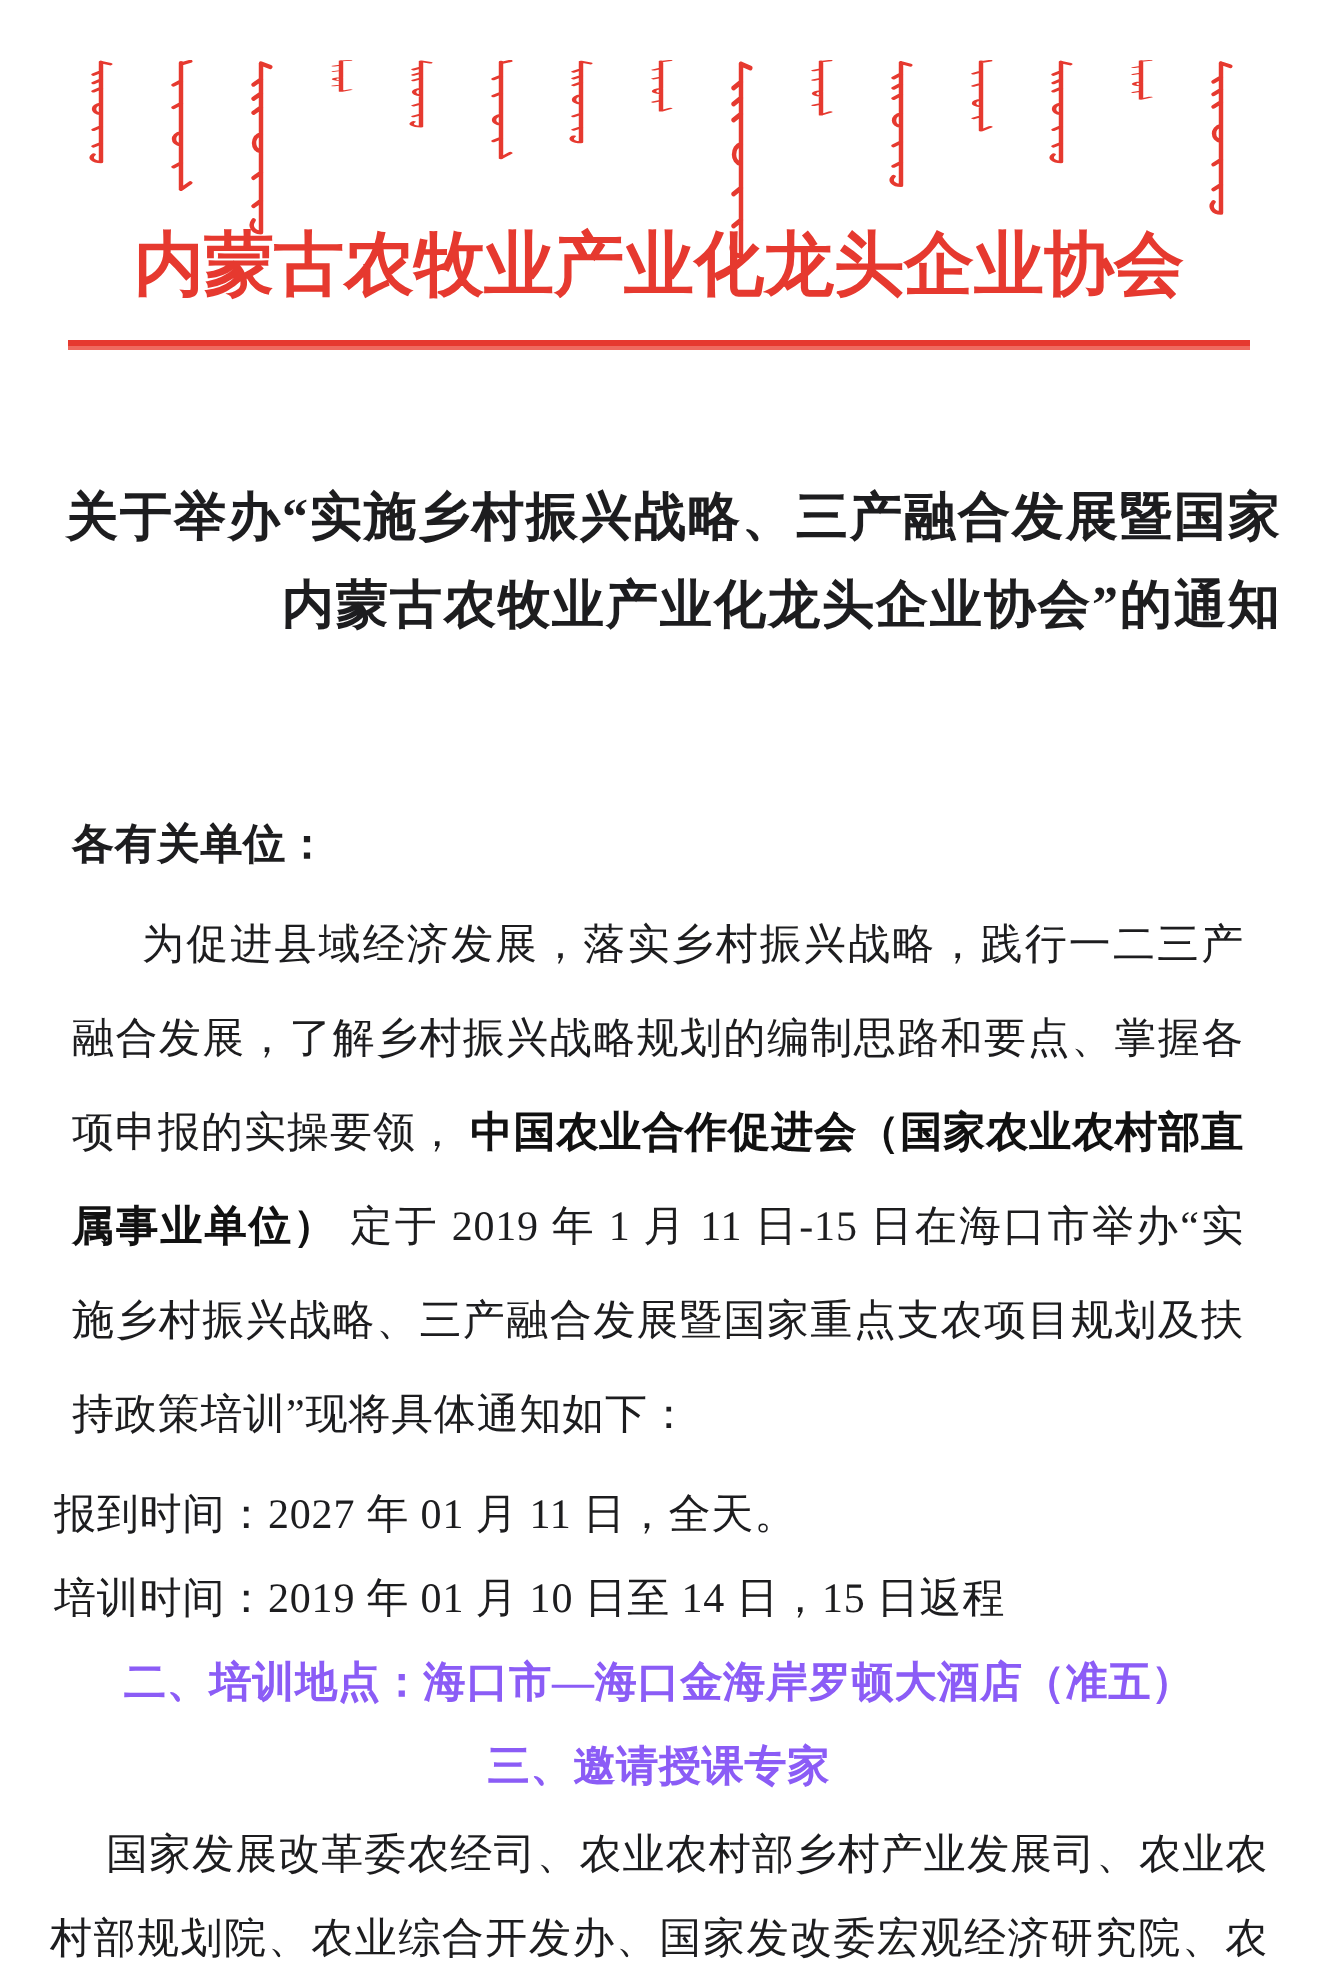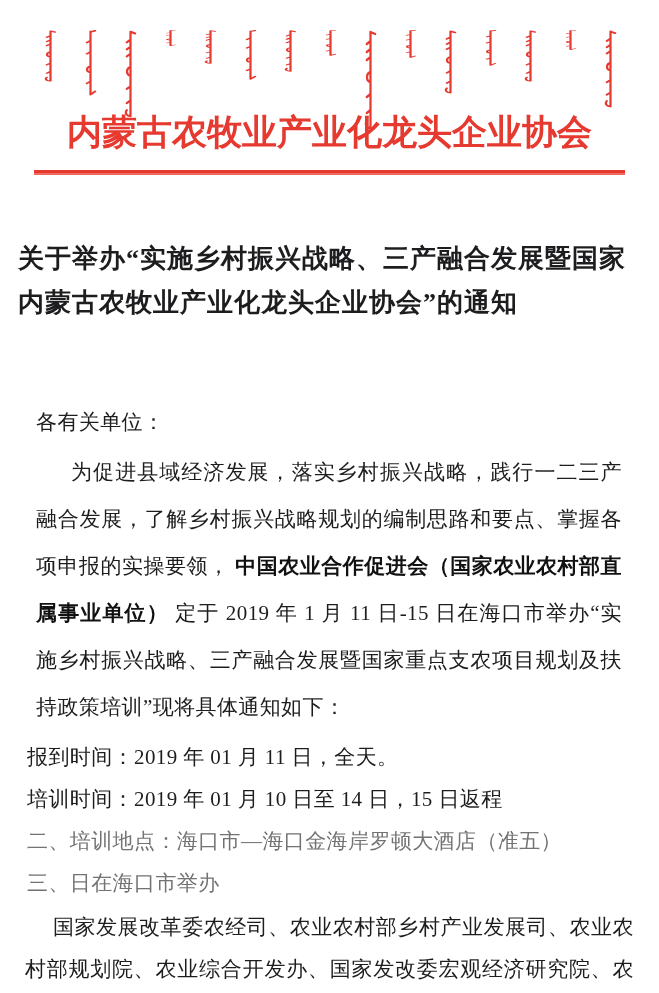--- a/index.html
+++ b/index.html
@@ -27,34 +27,34 @@
     white-space:nowrap; letter-spacing:0;
   }
   .red-rule {
     margin:12px 34px 0; height:2px;
     border-top:3px solid var(--accent);
     border-bottom:2px solid var(--accent-light);
   }
 
   
   .doc-title {
-    margin:62px 18px 0; text-align:left;
+    margin:62px 18px 0; text-align:right;
     font-size:26px; font-weight:700; line-height:44px; letter-spacing:1px;
   }
 
   
-  .salutation { margin:84px 0 0 36px; font-size:21px; line-height:26px; letter-spacing:.4px; }
+  .salutation { margin:84px 0 0 36px; font-size:21px; line-height:26px; letter-spacing:.4px;font-weight:bold; }
   .para1 {
     margin:14px 37px 0 36px; font-size:21px; line-height:47px;
     text-align:justify; text-indent:35px; word-break:break-all; letter-spacing:.4px;
   }
   .seg-bold { font-weight:700; color:#111; }
   .details { margin:5px 27px 0; }
   .detail-line { margin:0; font-size:21px; line-height:42px; letter-spacing:.4px; }
-  .line-bold { font-weight:400; color:#737373; }
+  .line-bold { font-weight:700; color:#8b5cf6;text-align:center; }
   .para2 {
     margin:2px 25px 0; font-size:21px; line-height:42px;
     text-align:justify; text-indent:28px; word-break:break-all; letter-spacing:.4px;
   }
 </style>
 </head>
 <body>
 
 <svg width="0" height="0" style="position:absolute" aria-hidden="true">
   <symbol id="mw1" viewBox="0 0 14 100" preserveAspectRatio="none">
@@ -166,26 +166,26 @@
         <span>为促进县域经济发展，落实乡村振兴战略，践行一二三产融合发展，了解乡村振兴战略规划的编制思路和要点、掌握各项申报的实操要领，</span>
       
         <span class="seg-bold">中国农业合作促进会（国家农业农村部直属事业单位）</span>
       
         <span>定于 2019 年 1 月 11 日-15 日在海口市举办“实施乡村振兴战略、三产融合发展暨国家重点支农项目规划及扶持政策培训”现将具体通知如下：</span>
       
     </p>
 
     <div class="details">
 
-        <p class="detail-line">报到时间：2019 年 01 月 11 日，全天。</p>
+        <p class="detail-line">报到时间：2027 年 01 月 11 日，全天。</p>
 
         <p class="detail-line">培训时间：2019 年 01 月 10 日至 14 日，15 日返程</p>
 
         <p class="detail-line line-bold">二、培训地点：海口市—海口金海岸罗顿大酒店（准五）</p>
 
-        <p class="detail-line line-bold">三、日在海口市举办</p>
+        <p class="detail-line line-bold">三、邀请授课专家</p>
 
     </div>
 
     <p class="para2">国家发展改革委农经司、农业农村部乡村产业发展司、农业农村部规划院、农业综合开发办、国家发改委宏观经济研究院、农科院、</p>
 
   </main>
 </div>
 
 </body></html>

